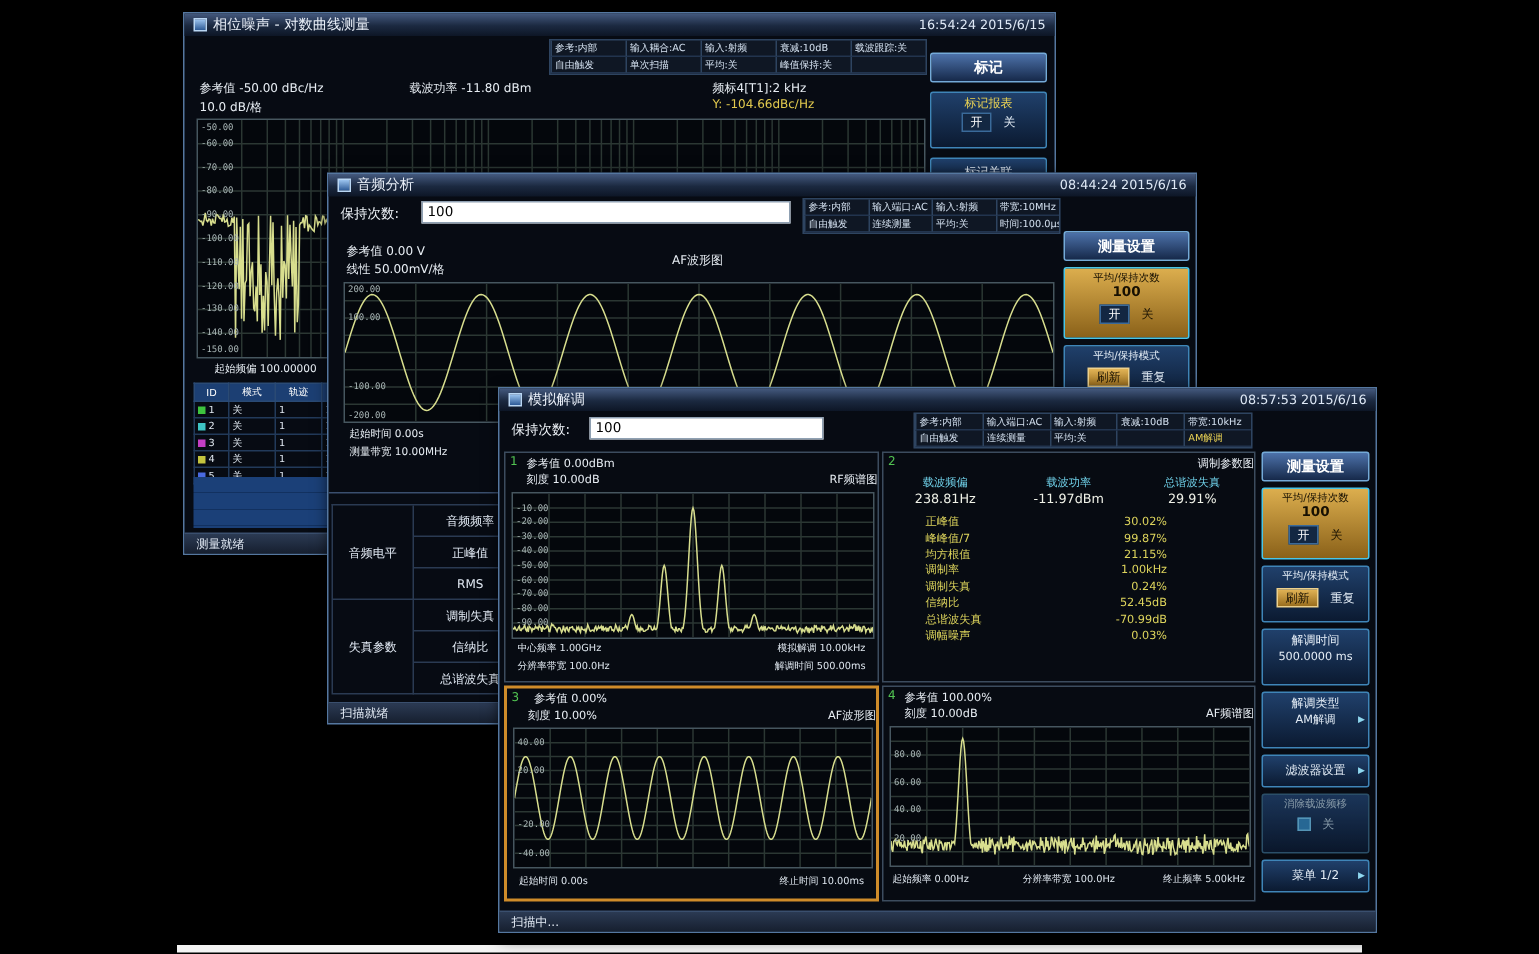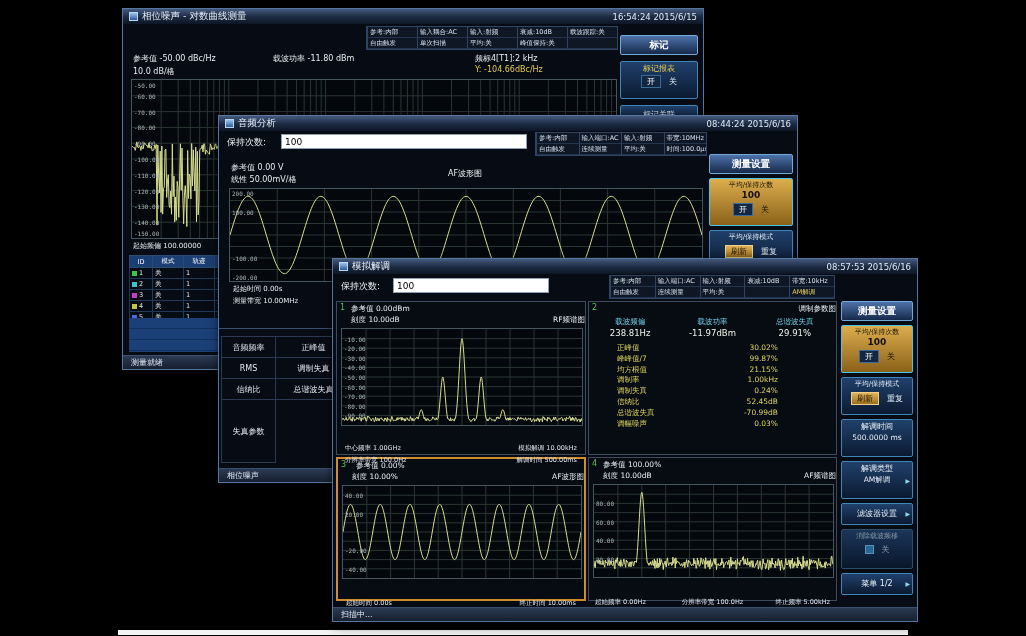--- a/index.html
+++ b/index.html
@@ -46,21 +46,21 @@
   .holdinput{position:absolute;background:#fff;border:1px solid #8fa0b2;font-size:9px;color:#000;
              padding:0 3px;height:15px;box-sizing:border-box;font-family:inherit;}
   .statusbar{position:absolute;left:0;right:0;bottom:0;height:14px;
              background:linear-gradient(#2b3a53,#161f2f);border-top:1px solid #3a4f6e;
              color:#e2eaf4;font-size:8px;line-height:14px;padding-left:8px;box-sizing:border-box;}
   .panel{position:absolute;background:#070b12;border:1px solid #3c4c5e;box-sizing:border-box;}
   .panel.sel{border:2px solid #cf8c2a;}
   .pnum{position:absolute;left:3px;top:1px;color:#52c452;font-size:8px;z-index:3;}
   .plab{position:absolute;font-size:7.5px;color:#e8eef4;white-space:nowrap;z-index:3;}
   .pctr{left:0;right:0;text-align:right;}
-  .pfoot{position:absolute;font-size:6.5px;color:#dfe7ef;white-space:nowrap;z-index:3;margin-top:16px;}
+  .pfoot{position:absolute;font-size:6.5px;color:#dfe7ef;white-space:nowrap;z-index:3;}
   .p2head{position:absolute;left:0;right:0;display:grid;grid-template-columns:1fr 1fr 1fr;
           color:#6fd0e8;font-size:7.5px;text-align:center;}
   .p2vals{position:absolute;left:0;right:0;display:grid;grid-template-columns:1fr 1fr 1fr;
           color:#f0f2e8;font-size:8.5px;text-align:center;}
   .prow{display:flex;justify-content:space-between;color:#ddd45c;font-size:7.5px;
         padding:0 58px 0 28px;line-height:10.8px;}
   .mtable{position:absolute;border-collapse:collapse;color:#e2eaf2;}
   .mtable th{background:#1c3f73;color:#fff;font-size:6.5px;font-weight:normal;border:1px solid #2a4a74;padding:0 2px;height:11px;}
   .mtable td{border:1px solid #223a5a;font-size:6.5px;padding:0 2px;height:10px;white-space:nowrap;}
   .swatch{display:inline-block;width:5px;height:5px;margin-right:2px;vertical-align:middle;}
@@ -175,21 +175,21 @@
       <span class="ylab" style="top: 30%;">-80.00</span>
       <span class="ylab" style="top: 40%;">-90.00</span>
       <span class="ylab" style="top: 50%;">-100.00</span>
       <span class="ylab" style="top: 60%;">-110.00</span>
       <span class="ylab" style="top: 70%;">-120.00</span>
       <span class="ylab" style="top: 80%;">-130.00</span>
       <span class="ylab" style="top: 90%;">-140.00</span>
       <span class="ylab" style="top: 97%;">-150.00</span>
     </div>
 
-  <span class="lab lab7" style="left:10px;top:232px">起始频偏 100.00000</span>
+  <span class="lab lab7" style="left:20px;top:232px">起始频偏 100.00000</span>
 
   <table class="mtable" style="left:6px;top:246px;width:176px">
     <thead>
       <tr>
         <th style="width:18px">ID</th>
         <th style="width:26px">模式</th>
         <th style="width:26px">轨迹</th>
         <th>X</th>
       </tr>
     </thead>
@@ -303,31 +303,32 @@
       <span class="ylab" style="top: 75%;">-100.00</span>
       <span class="ylab" style="top: 96%;">-200.00</span>
     </div>
 
   <span class="lab lab7" style="left:14px;top:168px">起始时间 0.00s</span>
   <span class="lab lab7" style="left:14px;top:180px">测量带宽 10.00MHz</span>
 
   <div class="divider" style="left:0;top:212px;width:578px"></div>
 
   <div class="afgrid" style="left:2px;top:220px">
+    <div style="grid-row:1/4">音频电平</div>
     <div>音频频率</div>
     <div>正峰值</div>
     <div>RMS</div>
     <div style="grid-row:4/7">失真参数</div>
     <div>调制失真</div>
     <div>信纳比</div>
     <div>总谐波失真</div>
   </div>
 
   <div class="statusbar">
-    <span>相位噪声</span>
+    <span>扫描就绪</span>
   </div>
 </div>
 
 <div class="window" style="left:332px;top:258px;width:584px;height:362px;z-index:3">
   <div class="titlebar">
     <span class="tgrp">
       <span class="wicon"></span>
       <span>模拟解调</span>
     </span>
     <span class="wtime">08:57:53  2015/6/16</span>

